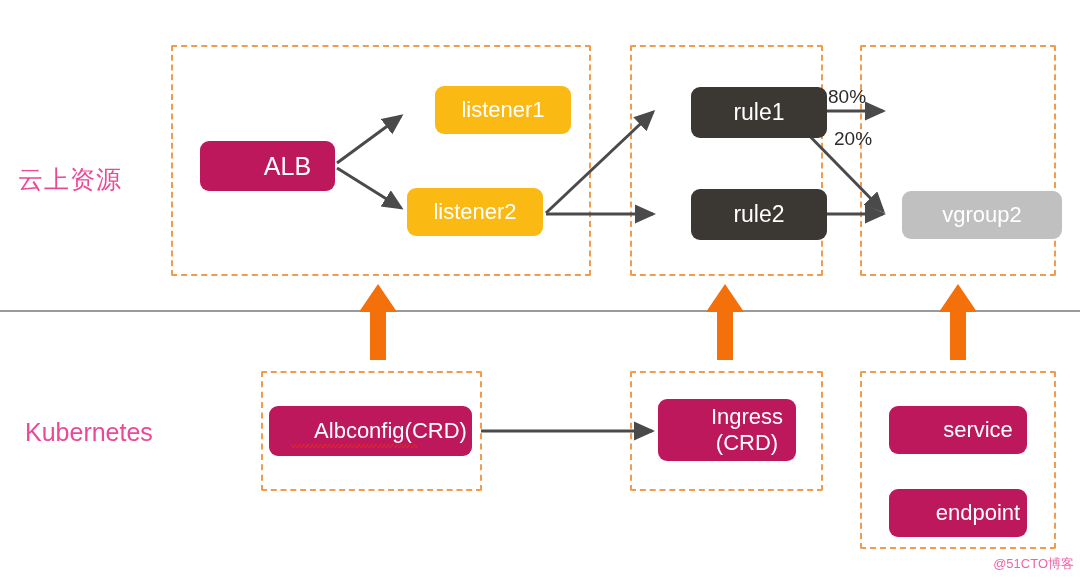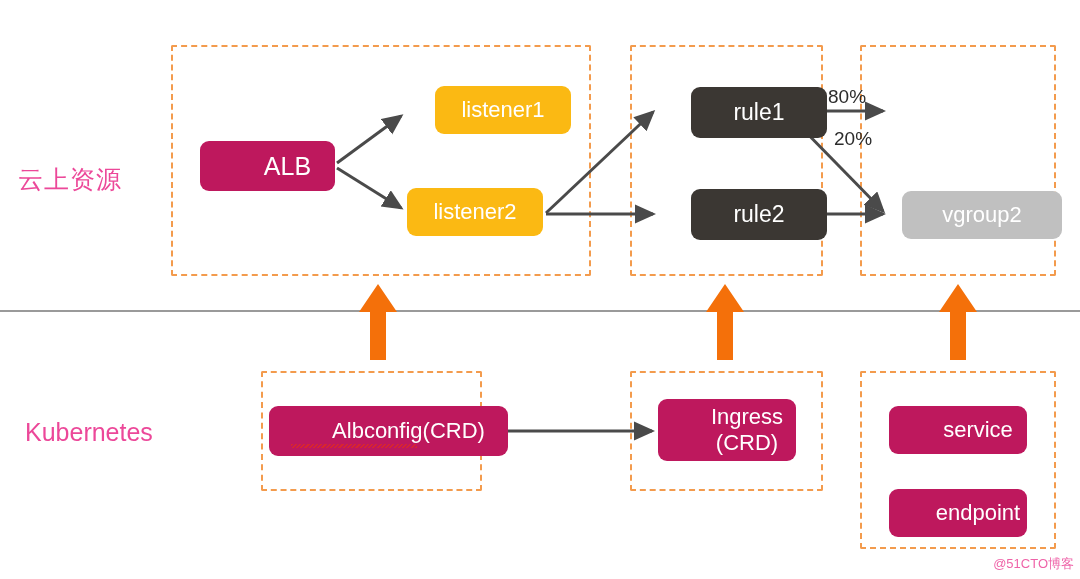--- a/index.html
+++ b/index.html
@@ -76,21 +76,21 @@
   .node.charcoal { background: #3B3733; margin-left: 32px; }
   .node.gray     { background: #C0C0C0; }
 
   #node-alb       { left: 200px; top: 141px; width: 135px; height: 50px; font-size: 25px; }
   #node-listener1 { left: 407px; top: 86px;  width: 136px; height: 48px; font-size: 22px; margin-left: 28px; }
   #node-listener2 { left: 407px; top: 188px; width: 136px; height: 48px; font-size: 22px; }
   #node-rule1     { left: 659px; top: 87px;  width: 136px; height: 51px; font-size: 23px; }
   #node-rule2     { left: 659px; top: 189px; width: 136px; height: 51px; font-size: 23px; }
   #node-vgroup1   { left: 889px; top: 87px;  width: 138px; height: 48px; font-size: 22px; }
   #node-vgroup2   { left: 889px; top: 191px; width: 160px; height: 48px; font-size: 22px; margin-left: 13px; }
-  #node-albconfig { left: 269px; top: 406px; width: 239px; height: 50px; font-size: 22px; }
+  #node-albconfig { left: 269px; top: 406px; width: 203px; height: 50px; font-size: 22px; }
   #node-ingress   { left: 658px; top: 399px; width: 138px; height: 62px; font-size: 22px;
                     flex-direction: column; line-height: 1.18; }
   #node-service   { left: 889px; top: 406px; width: 138px; height: 48px; font-size: 22px; }
   #node-endpoint  { left: 889px; top: 489px; width: 138px; height: 48px; font-size: 22px; }
 
   
   #node-albconfig .squiggle {
     position: absolute;
     left: 22px;
     bottom: 8px;

